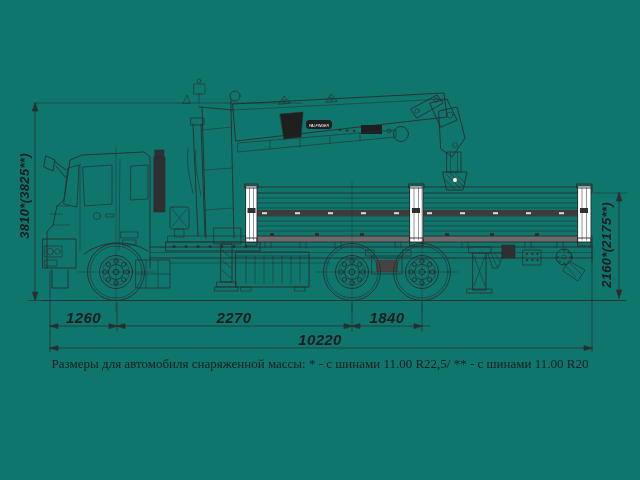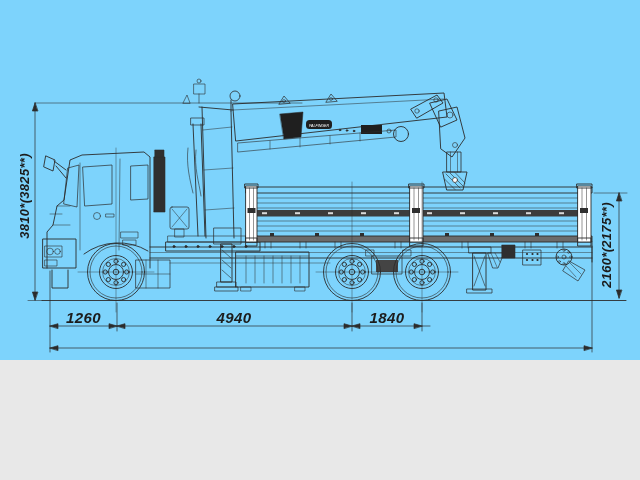--- a/index.html
+++ b/index.html
@@ -1,16 +1,16 @@
 <!DOCTYPE html>
 <html><head>
 <meta charset="utf-8">
 <style>
   html,body{margin:0;padding:0;background:#e8e8e8;}
-  #stage{position:relative;width:640px;height:360px;background:#7dd3fc;overflow:hidden;
+  #stage{position:relative;width:640px;height:480px;background:#0f766e;overflow:hidden;
          font-family:"Liberation Sans",sans-serif;}
   #stage svg{position:absolute;left:0;top:0;}
   .lbl{position:absolute;color:#1c1c1c;user-select:none;}
   .dim-num{font-family:"Liberation Sans",sans-serif;font-style:italic;font-weight:600;
            font-size:15px;text-align:center;letter-spacing:.4px;}
   .dim-vert{font-family:"Liberation Sans",sans-serif;font-style:italic;font-weight:600;
             font-size:13px;text-align:center;letter-spacing:.3px;height:16px;line-height:16px;
             transform:rotate(-90deg);transform-origin:50% 50%;}
   .caption{font-family:"Liberation Serif",serif;font-size:13px;text-align:center;width:640px;}
 </style>
@@ -340,19 +340,21 @@
     <polygon points="592,348 584,345.7 584,350.3" fill="#2b2b2b"></polygon>
   </g>
 </svg>
 
 <div class="lbl dim-vert" style="left:-40px;top:188px;width:130px;">3810*(3825**)</div>
 
 <div class="lbl dim-vert" style="left:542px;top:237px;width:130px;">2160*(2175**)</div>
 
 <div class="lbl dim-num" style="left:50px;top:309px;width:67px;">1260</div>
 
-<div class="lbl dim-num" style="left:199px;top:309px;width:70px;">4940</div>
+<div class="lbl dim-num" style="left:199px;top:309px;width:70px;">2270</div>
 
 <div class="lbl dim-num" style="left:352px;top:309px;width:70px;">1840</div>
 
-
+<div class="lbl dim-num" style="left:280px;top:331px;width:80px;">10220</div>
+
+<div class="lbl caption" style="left:0;top:356px;">Размеры для автомобиля снаряженной массы: * - с шинами 11.00 R22,5/ ** - с шинами 11.00 R20</div>
 
 </div>
 
 </body></html>

